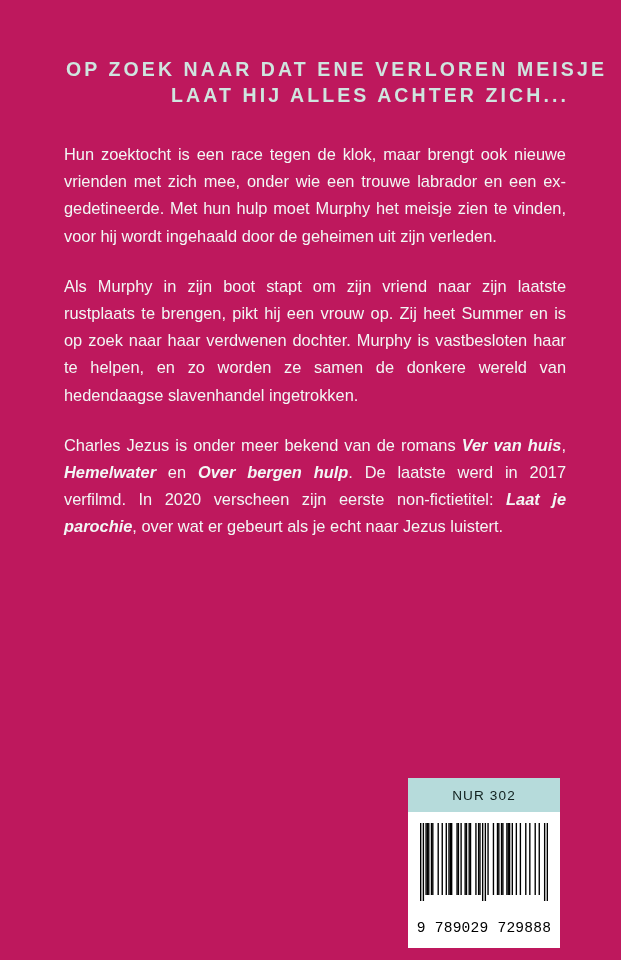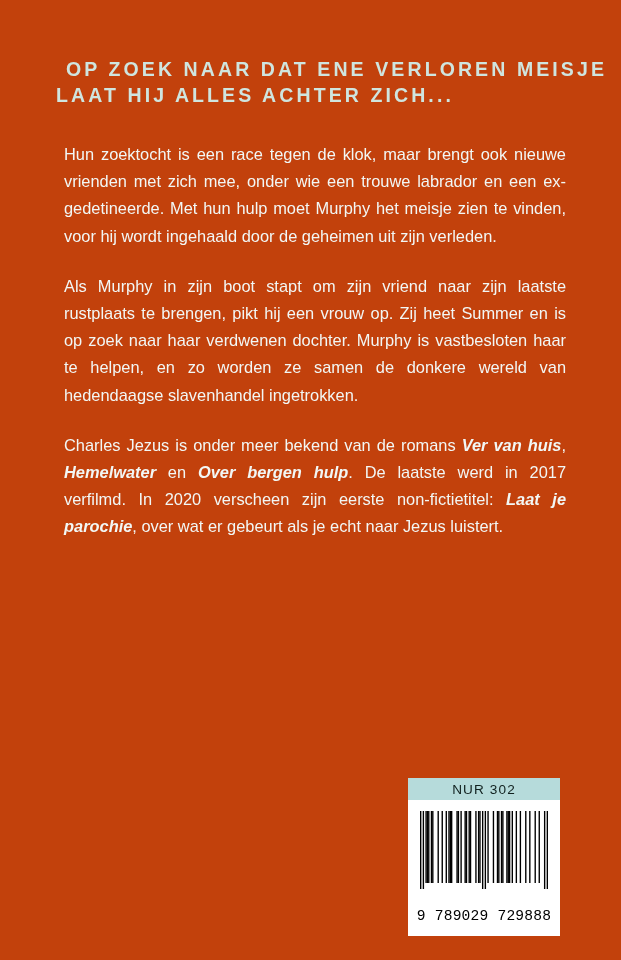--- a/index.html
+++ b/index.html
@@ -10,42 +10,42 @@
     width: 621px;
     height: 960px;
     overflow: hidden;
     font-family: "Liberation Sans", sans-serif;
     background: #fff;
   }
   .cover {
     position: relative;
     width: 621px;
     height: 960px;
-    background: #c2410c;
+    background: #be185d;
     box-sizing: border-box;
     overflow: hidden;
   }
 
   
   .headline {
     position: absolute;
     left: 56px;
     right: 52px;
     top: 56px;
     text-align: center;
     color: #cfe5df;
     font-size: 19.5px;
     font-weight: 700;
     letter-spacing: 3.1px;
     line-height: 26px;
     text-transform: uppercase;
   }
   .headline .hl-line { display: block; white-space: nowrap; }
   .headline .hl-line-1 { text-align: left; margin-left: 10px; }
-  .headline .hl-line-2 { text-align: left; }
+  .headline .hl-line-2 { text-align: right; }
 
   
   .blurb {
     position: absolute;
     left: 64px;
     top: 141px;
     width: 502px;
     color: #f2f7f5;
     font-size: 16.4px;
     line-height: 27.2px;
@@ -99,21 +99,21 @@
   .barcode-block {
     position: absolute;
     left: 408px;
     top: 778px;
     width: 152px;
     height: 140px;
     background: #ffffff;
     box-sizing: border-box;
   }
   .nur-strip {
-    height: 22px;
+    height: 34px;
     background: #b6dbdb;
     color: #11211f;
     font-size: 13.6px;
     font-weight: 400;
     letter-spacing: 1.1px;
     display: flex;
     align-items: center;
     justify-content: center;
     box-sizing: border-box;
   }

